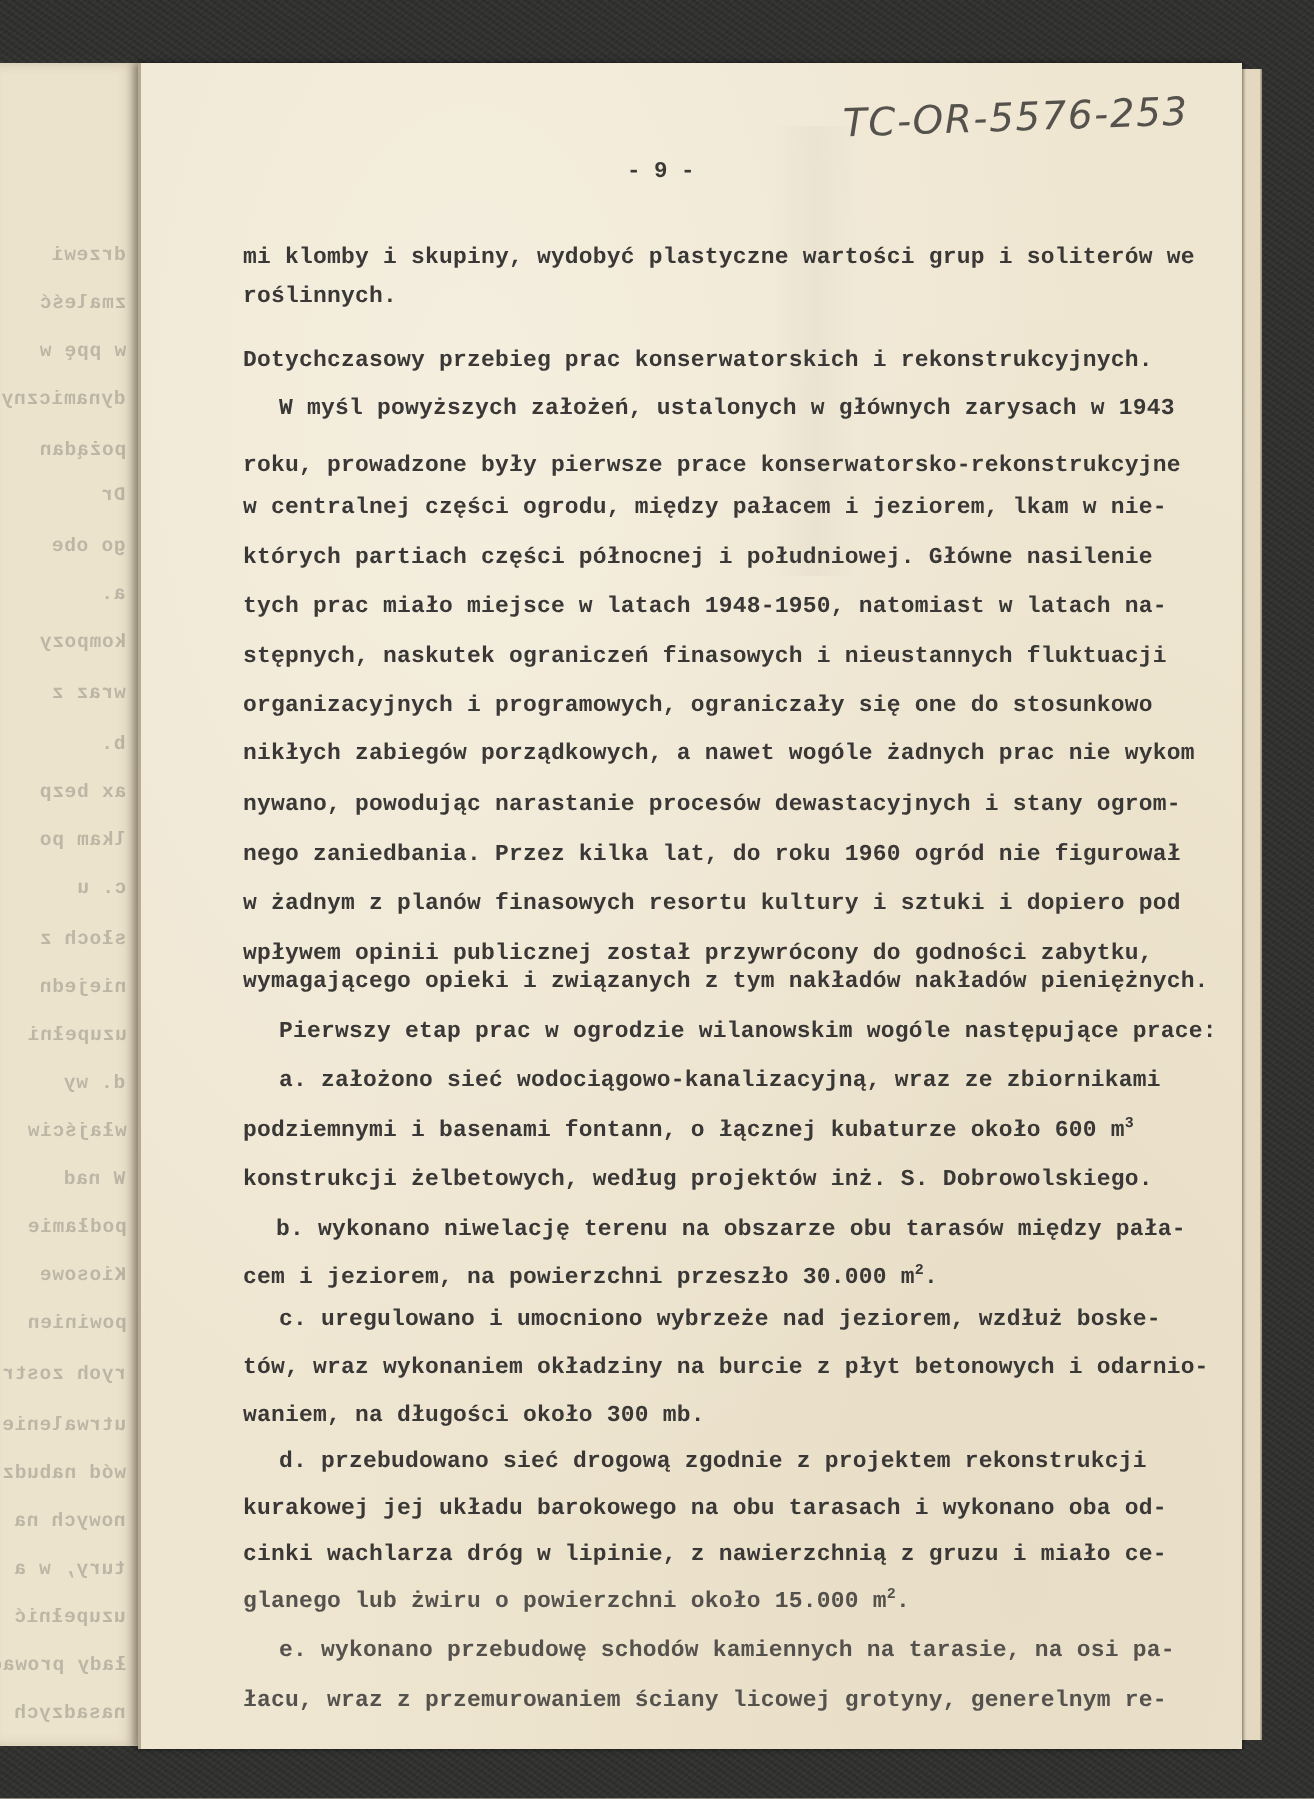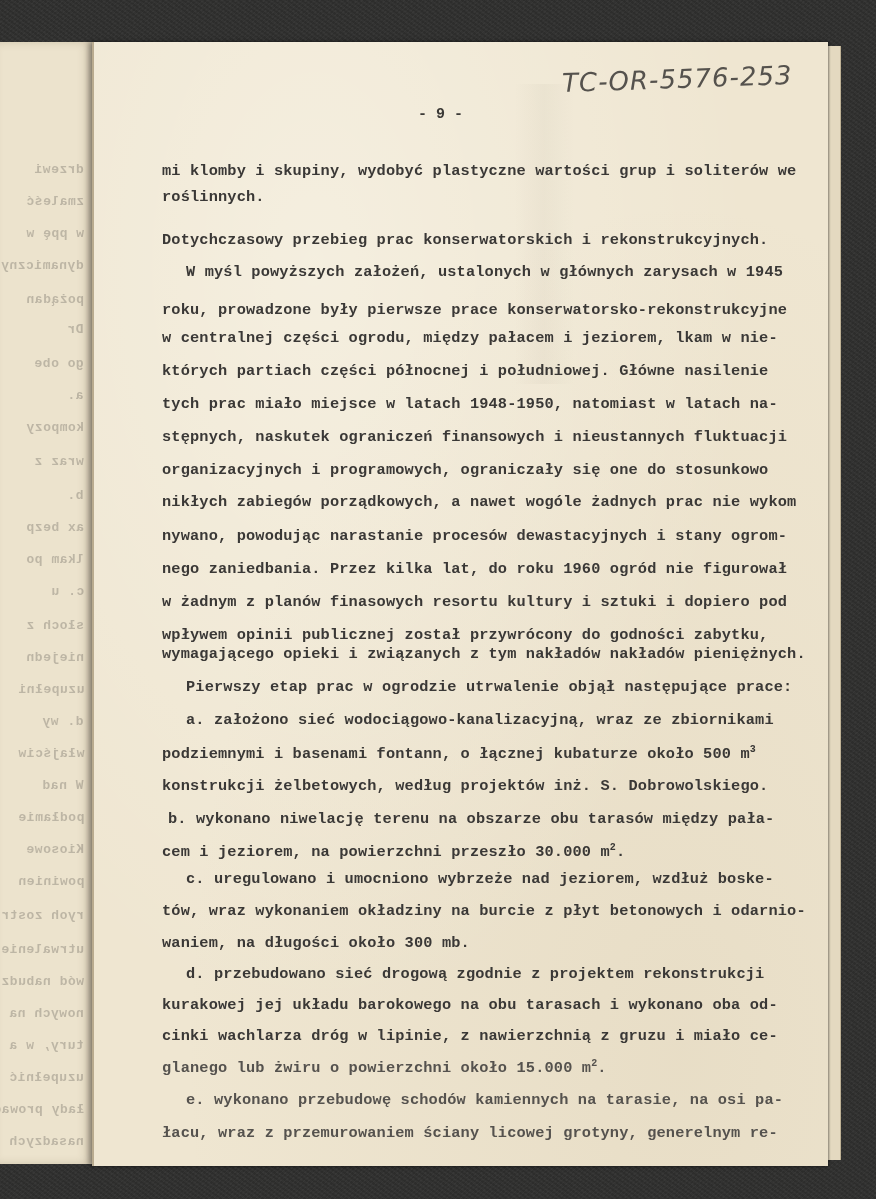--- a/index.html
+++ b/index.html
@@ -106,38 +106,38 @@
 <div class="main-page">
   <div class="fold"></div>
 </div>
 
 <div class="ref-number">TC-OR-5576-253</div>
 <div class="page-number">- 9 -</div>
 
 <div class="line" style="left:162px;top:162px">mi klomby i skupiny, wydobyć plastyczne wartości grup i soliterów we</div>
 <div class="line" style="left:162px;top:188px">roślinnych.</div>
 <div class="line" style="left:162px;top:231px">Dotychczasowy przebieg prac konserwatorskich i rekonstrukcyjnych.</div>
-<div class="line" style="left:186px;top:263px">W myśl powyższych założeń, ustalonych w głównych zarysach w 1945</div>
+<div class="line" style="left:186px;top:263px">W myśl powyższych założeń, ustalonych w głównych zarysach w 1943</div>
 <div class="line" style="left:162px;top:301px">roku, prowadzone były pierwsze prace konserwatorsko-rekonstrukcyjne</div>
 <div class="line" style="left:162px;top:329px">w centralnej części ogrodu, między pałacem i jeziorem, lkam w nie-</div>
 <div class="line" style="left:162px;top:362px">których partiach części północnej i południowej. Główne nasilenie</div>
 <div class="line" style="left:162px;top:395px">tych prac miało miejsce w latach 1948-1950, natomiast w latach na-</div>
-<div class="line" style="left:162px;top:428px">stępnych, naskutek ograniczeń finansowych i nieustannych fluktuacji</div>
+<div class="line" style="left:162px;top:428px">stępnych, naskutek ograniczeń finasowych i nieustannych fluktuacji</div>
 <div class="line" style="left:162px;top:461px">organizacyjnych i programowych, ograniczały się one do stosunkowo</div>
 <div class="line" style="left:162px;top:493px">nikłych zabiegów porządkowych, a nawet wogóle żadnych prac nie wykom</div>
 <div class="line" style="left:162px;top:527px">nywano, powodując narastanie procesów dewastacyjnych i stany ogrom-</div>
 <div class="line" style="left:162px;top:560px">nego zaniedbania. Przez kilka lat, do roku 1960 ogród nie figurował</div>
 <div class="line" style="left:162px;top:593px">w żadnym z planów finasowych resortu kultury i sztuki i dopiero pod</div>
 <div class="line" style="left:162px;top:626px">wpływem opinii publicznej został przywrócony do godności zabytku,</div>
 <div class="line" style="left:162px;top:645px">wymagającego opieki i związanych z tym nakładów nakładów pieniężnych.</div>
-<div class="line" style="left:186px;top:678px">Pierwszy etap prac w ogrodzie utrwalenie objął następujące prace:</div>
+<div class="line" style="left:186px;top:678px">Pierwszy etap prac w ogrodzie wilanowskim wogóle następujące prace:</div>
 <div class="line" style="left:186px;top:711px">a. założono sieć wodociągowo-kanalizacyjną, wraz ze zbiornikami</div>
-<div class="line" style="left:162px;top:744px"><span>podziemnymi i basenami fontann, o łącznej kubaturze około 500 m</span><sup>3</sup></div>
+<div class="line" style="left:162px;top:744px"><span>podziemnymi i basenami fontann, o łącznej kubaturze około 600 m</span><sup>3</sup></div>
 <div class="line" style="left:162px;top:777px">konstrukcji żelbetowych, według projektów inż. S. Dobrowolskiego.</div>
-<div class="line" style="left:168px;top:810px">b. wykonano niwelację terenu na obszarze obu tarasów między pała-</div>
+<div class="line" style="left:184px;top:810px">b. wykonano niwelację terenu na obszarze obu tarasów między pała-</div>
 <div class="line" style="left:162px;top:842px"><span>cem i jeziorem, na powierzchni przeszło 30.000 m</span><sup>2</sup><span>.</span></div>
 <div class="line" style="left:186px;top:870px">c. uregulowano i umocniono wybrzeże nad jeziorem, wzdłuż boske-</div>
 <div class="line" style="left:162px;top:902px">tów, wraz wykonaniem okładziny na burcie z płyt betonowych i odarnio-</div>
 <div class="line" style="left:162px;top:934px">waniem, na długości około 300 mb.</div>
 <div class="line" style="left:186px;top:965px">d. przebudowano sieć drogową zgodnie z projektem rekonstrukcji</div>
 <div class="line" style="left:162px;top:996px">kurakowej jej układu barokowego na obu tarasach i wykonano oba od-</div>
 <div class="line" style="left:162px;top:1027px">cinki wachlarza dróg w lipinie, z nawierzchnią z gruzu i miało ce-</div>
 <div class="line faint" style="left:162px;top:1058px"><span>glanego lub żwiru o powierzchni około 15.000 m</span><sup>2</sup><span>.</span></div>
 <div class="line faint" style="left:186px;top:1091px">e. wykonano przebudowę schodów kamiennych na tarasie, na osi pa-</div>
 <div class="line faint" style="left:162px;top:1124px">łacu, wraz z przemurowaniem ściany licowej grotyny, generelnym re-</div>

